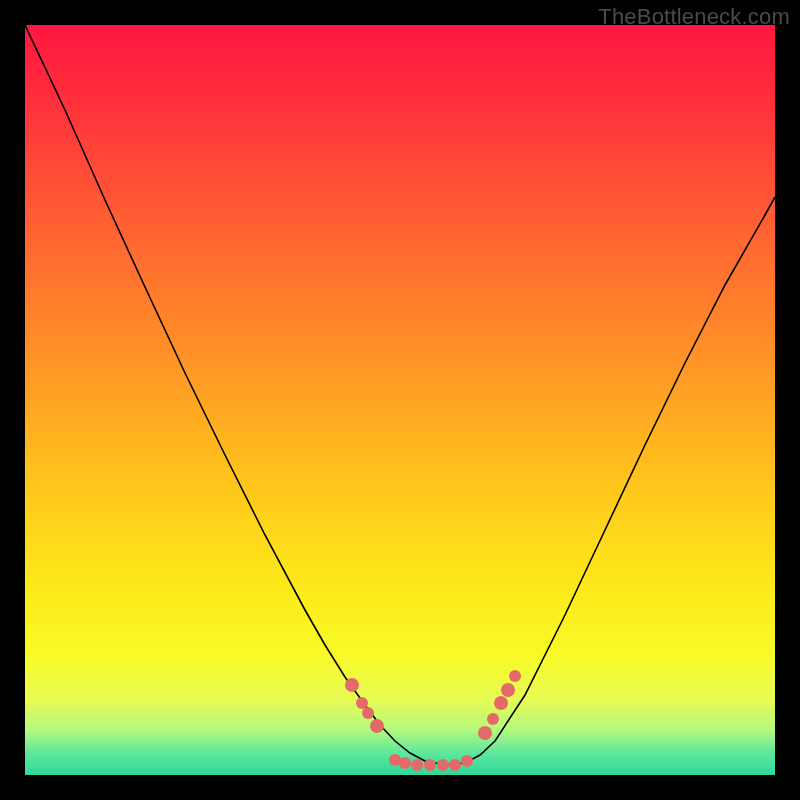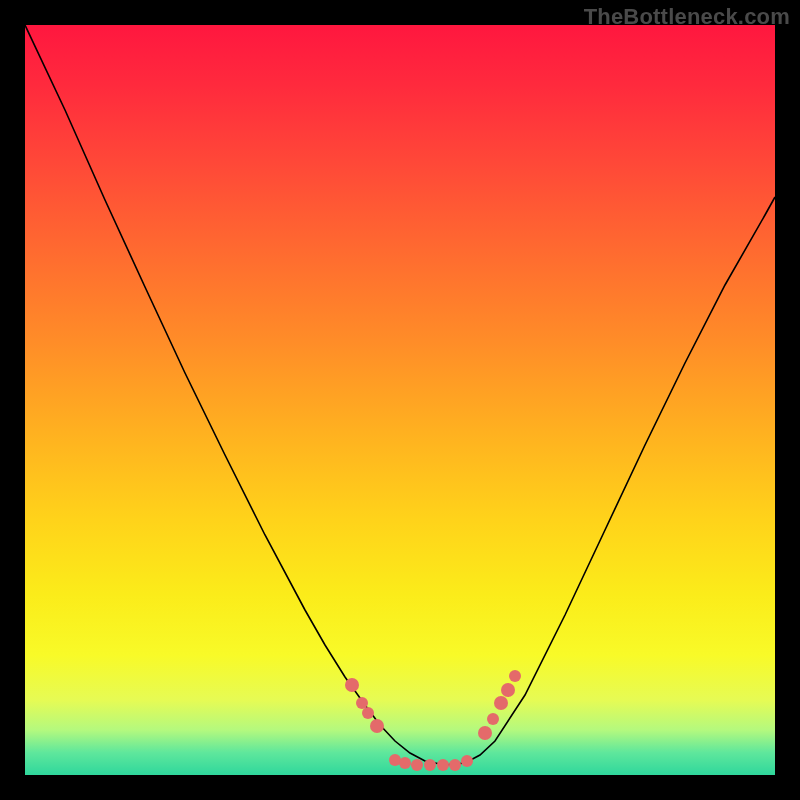--- a/index.html
+++ b/index.html
@@ -32,21 +32,21 @@
       #5fe79c 97%,
       #2fd79c 100%
     );
   }
   .watermark {
     position: absolute;
     top: 4px;
     right: 10px;
     color: #4a4a4a;
     font-size: 22px;
-    font-weight: 700;
+    font-weight: 400;
     letter-spacing: 0.2px;
     user-select: none;
   }
   svg.curve {
     position: absolute;
     left: 0;
     top: 0;
     width: 750px;
     height: 750px;
   }

